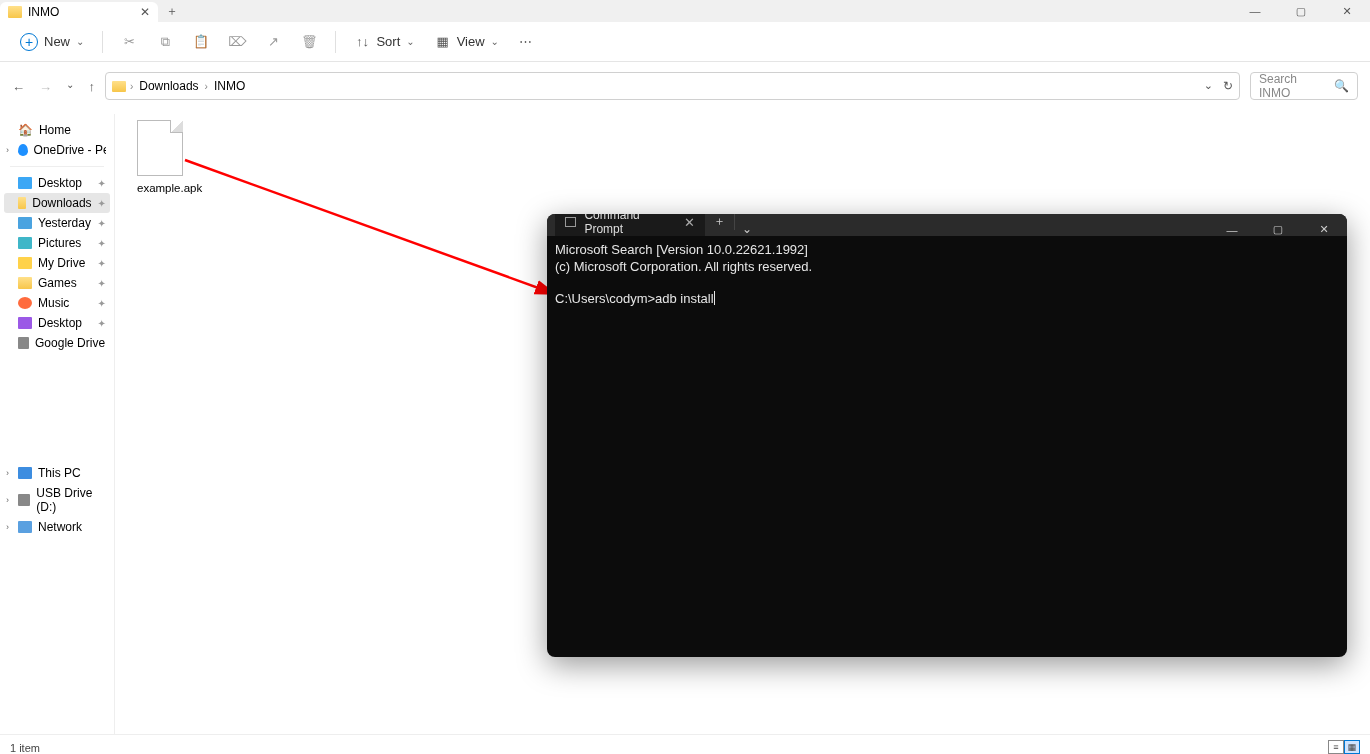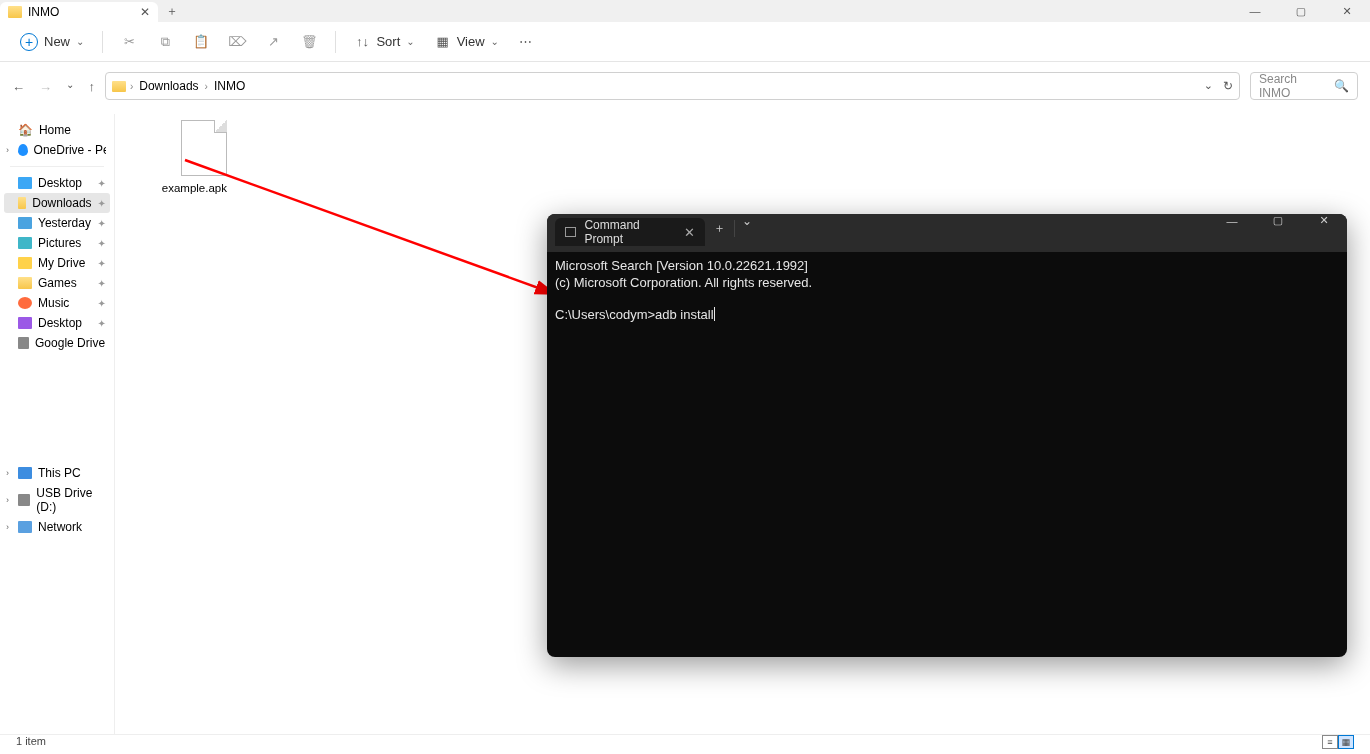--- a/index.html
+++ b/index.html
@@ -48,35 +48,35 @@
 .sico.video { background: #9b59e6; }
 .sico.gdrive { background: #888; }
 .sico.pc { background: #3d8de0; }
 .sico.usb { background: #888; }
 .sico.net { background: #5aa0e0; }
 .side-sep { height: 1px; background: #eee; margin: 6px 6px; }
 
 .main { flex: 1; padding: 6px 12px; position: relative; }
 .group-header { color: #2b66c4; font-size: 12px; margin: 2px 0 8px; cursor: pointer; }
 .group-header::before { content: "⌄ "; font-size: 11px; }
-.file { display: flex; flex-direction: column; align-items: flex-end; width: 90px; cursor: pointer; }
+.file { display: flex; flex-direction: column; align-items: flex-start; width: 90px; cursor: pointer; }
 .file-icon { width: 46px; height: 56px; background: #fff; border: 1px solid #bbb; position: relative; }
 .file-icon::after { content: ""; position: absolute; top: -1px; right: -1px; width: 12px; height: 12px; background: linear-gradient(135deg, #fff 50%, #ddd 50%); border-left: 1px solid #bbb; border-bottom: 1px solid #bbb; }
 .file-name { font-size: 11.5px; margin-top: 6px; }
 
 .arrow-line { position: absolute; pointer-events: none; }
 
-.statusbar { position: absolute; bottom: 0; left: 0; right: 0; height: 20px; display: flex; align-items: flex-start; padding: 0 16px; font-size: 11px; color: #444; background: #fff; border-top: 1px solid #eee; }
+.statusbar { position: absolute; bottom: 0; left: 0; right: 0; height: 20px; display: flex; align-items: flex-end; padding: 0 10px; font-size: 11px; color: #444; background: #fff; border-top: 1px solid #eee; }
 .view-toggles { margin-left: auto; display: flex; gap: 0; }
 .view-toggles div { width: 16px; height: 14px; border: 1px solid #888; display: flex; align-items: center; justify-content: center; font-size: 9px; cursor: pointer; }
 .view-toggles div.active { background: #cfe4ff; border-color: #0078d4; }
 
 
 .cmd-window { position: absolute; left: 547px; top: 214px; width: 800px; height: 443px; background: #0c0c0c; border-radius: 8px; box-shadow: 0 8px 30px rgba(0,0,0,0.4); overflow: hidden; display: flex; flex-direction: column; }
-.cmd-titlebar { height: 38px; background: #2b2b2b; display: flex; align-items: flex-start; }
+.cmd-titlebar { height: 22px; background: #2b2b2b; display: flex; align-items: flex-end; }
 .cmd-tab { display: flex; align-items: center; gap: 8px; padding: 0 10px; background: #1a1a1a; border-radius: 6px 6px 0 0; margin: 4px 0 0 8px; color: #ddd; font-size: 12px; width: 150px; }
 .cmd-tab .cmd-ico { width: 12px; height: 10px; border: 1px solid #999; }
 .cmd-tab .close-x { margin-left: auto; color: #aaa; cursor: pointer; font-size: 13px; }
 .cmd-newtab { width: 30px; display: flex; align-items: center; justify-content: center; color: #ccc; cursor: pointer; border-right: 1px solid #444; margin: 6px 0; }
 .cmd-dd { width: 24px; display: flex; align-items: center; justify-content: center; color: #ccc; cursor: pointer; }
 .cmd-wincontrols { margin-left: auto; display: flex; }
 .cmd-wincontrols div { width: 46px; display: flex; align-items: center; justify-content: center; color: #ccc; cursor: pointer; font-size: 11px; }
 .cmd-body { flex: 1; padding: 6px 8px; font-family: Consolas, "Courier New", monospace; font-size: 13px; color: #e6e6e6; line-height: 1.2; white-space: pre; }
 .cursor { display: inline-block; width: 1px; height: 14px; background: #e6e6e6; vertical-align: -2px; }
 </style>

